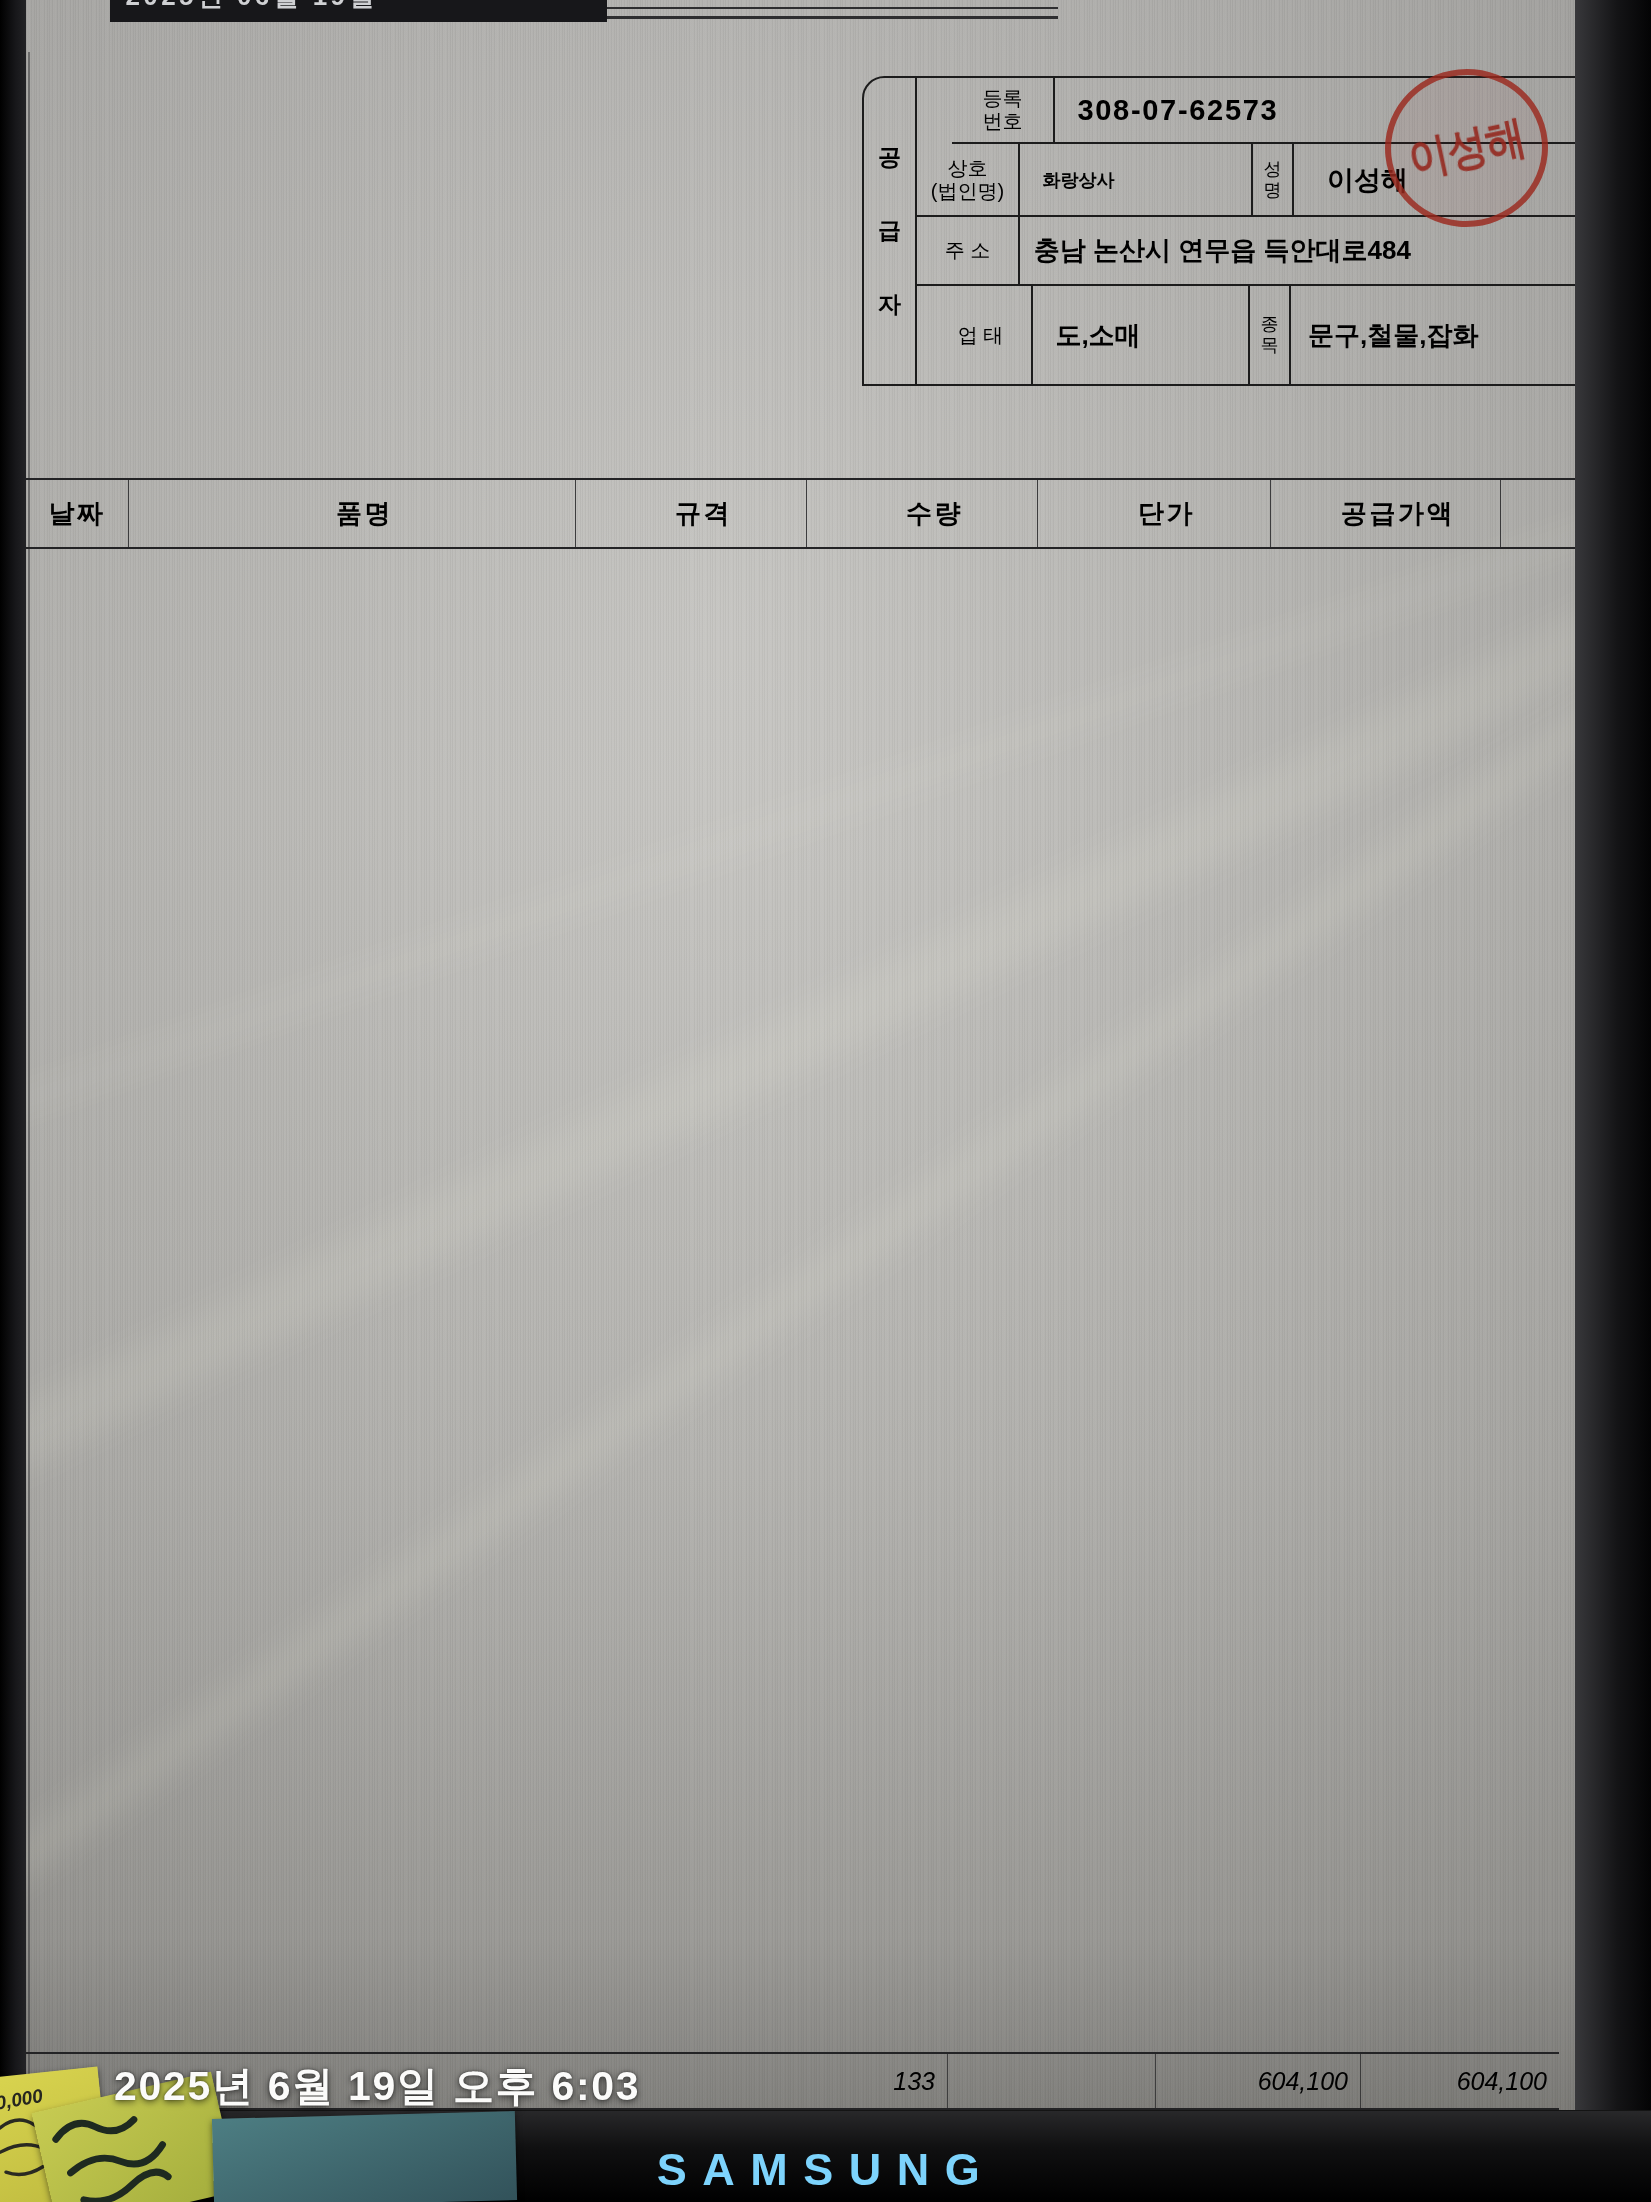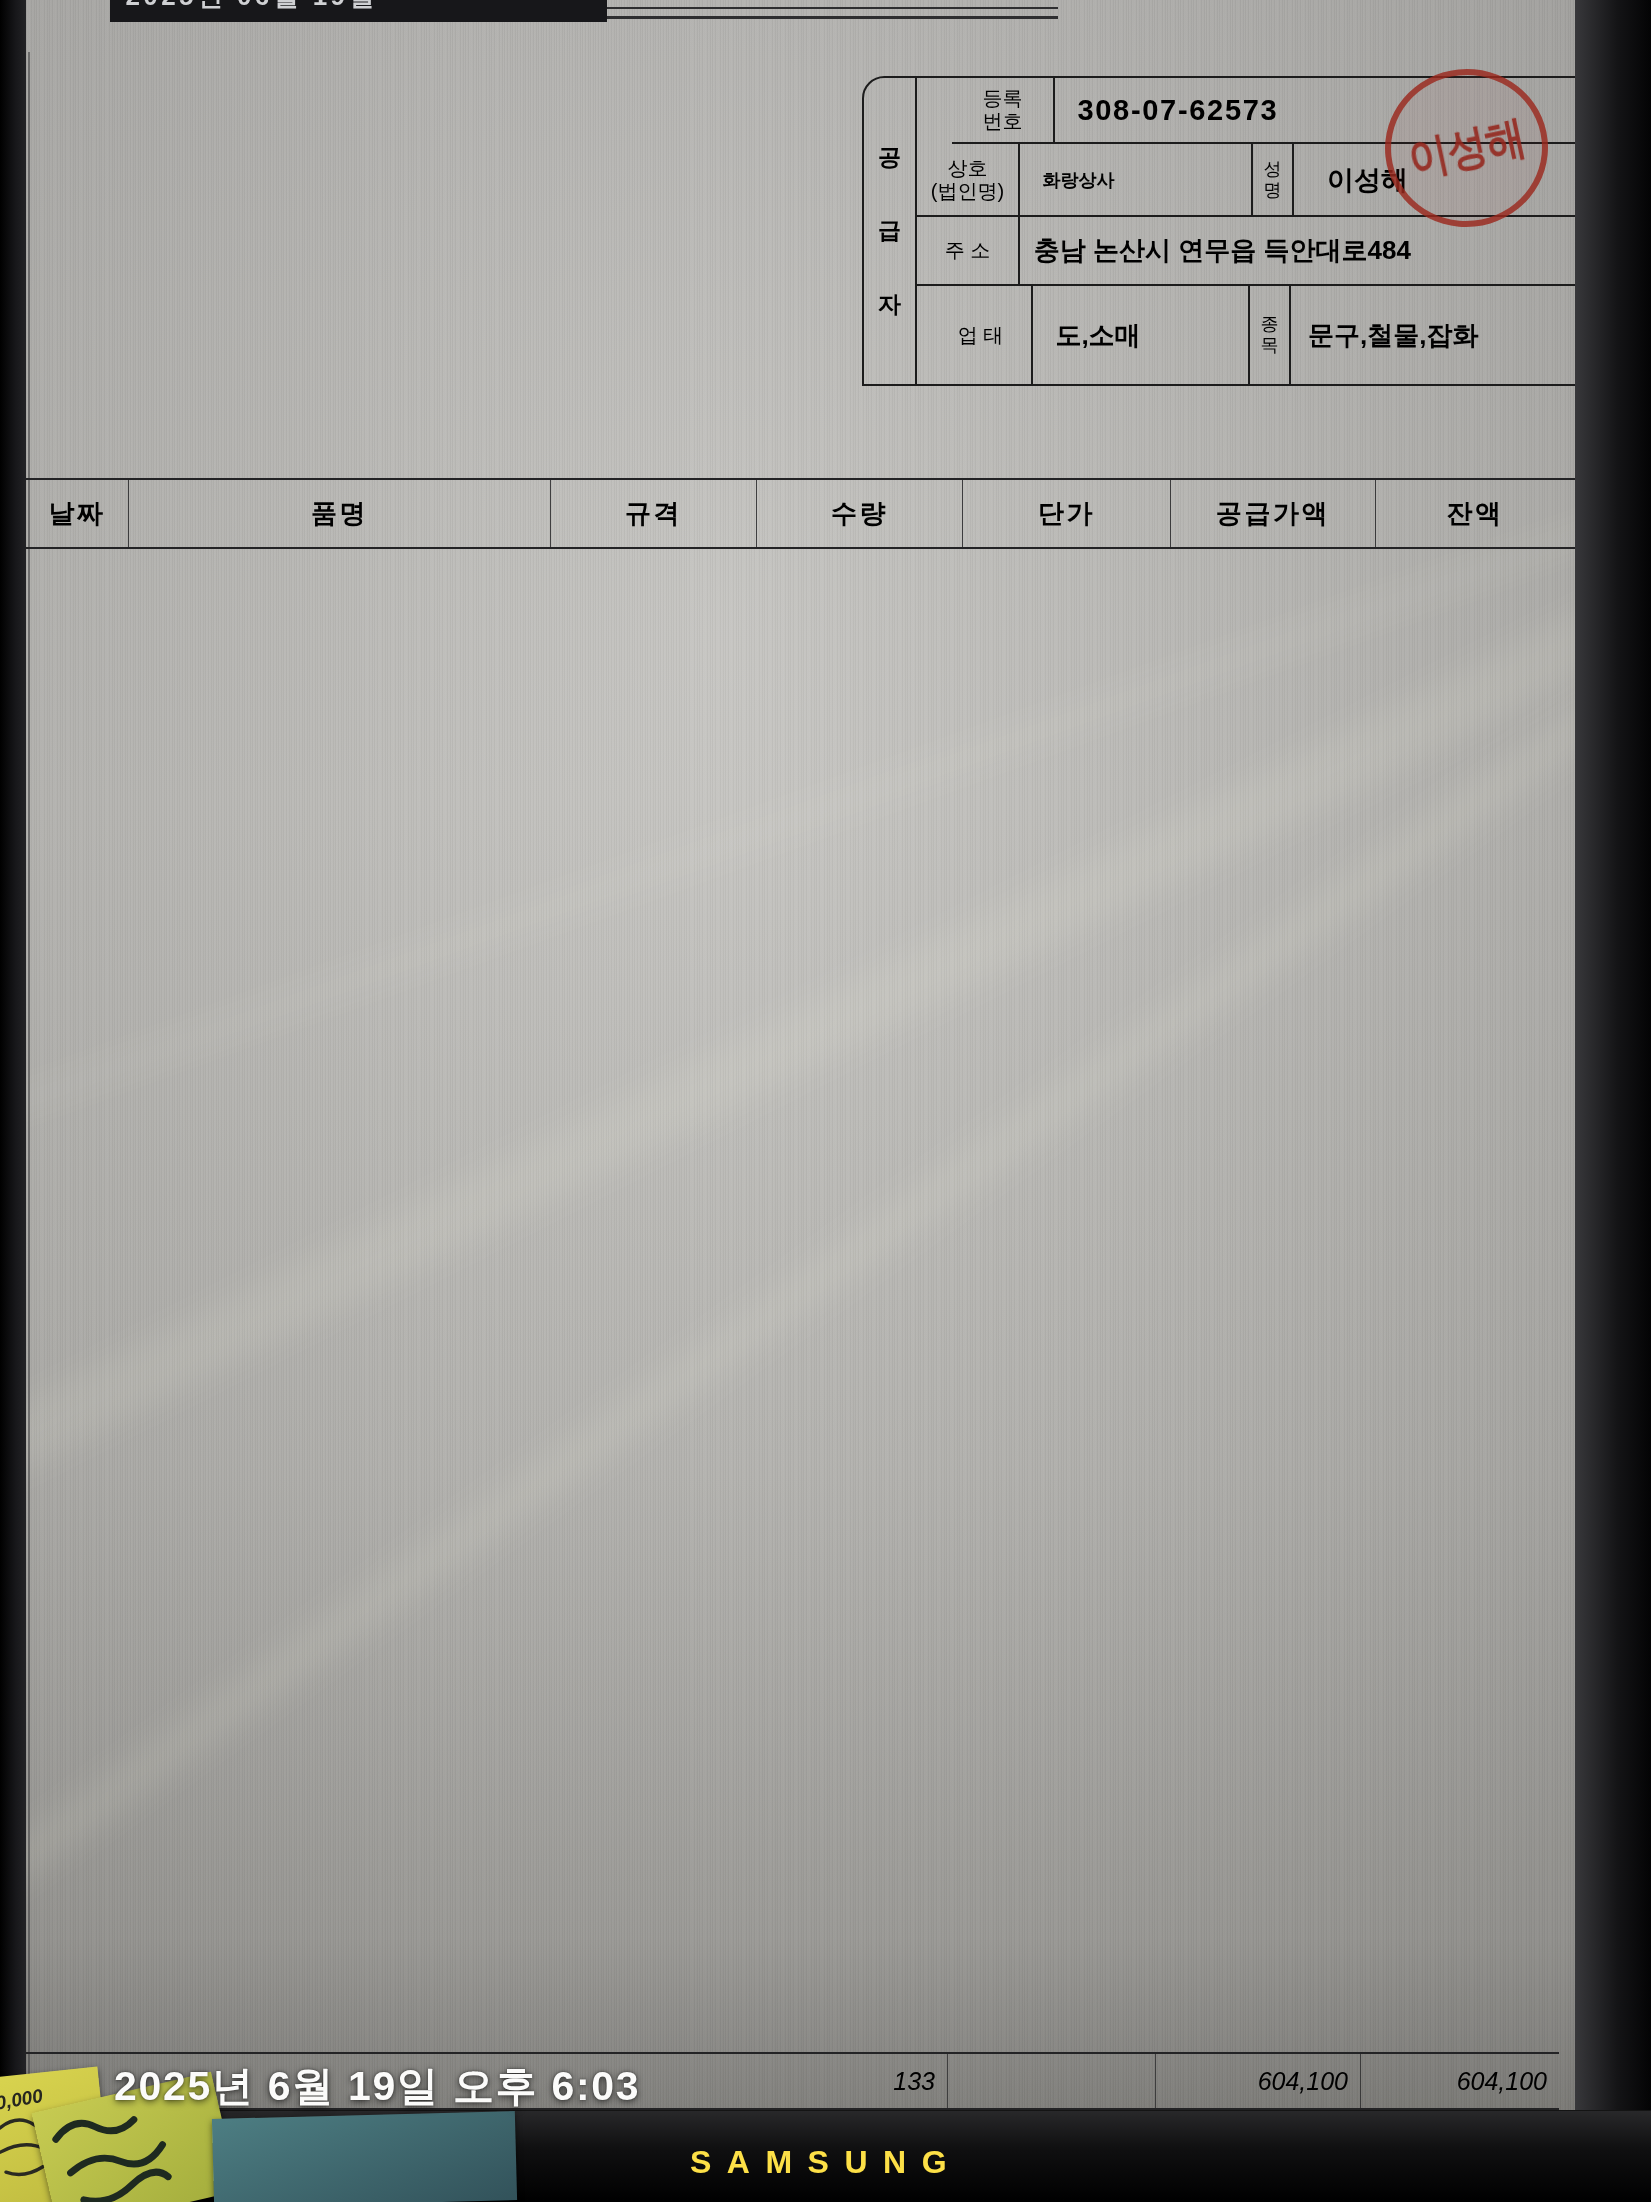--- a/index.html
+++ b/index.html
@@ -61,21 +61,21 @@
   .contact { position:absolute; left:647px; top:365px; font-size:23px; color:#222; letter-spacing:0.4px; }
   .sum-topline { position:absolute; left:0; top:413px; width:1575px; height:1.7px; background:#262628; }
   .total-line { position:absolute; left:6.9px; top:422px; font-size:32px; font-weight:bold; letter-spacing:0.9px; white-space:nowrap; }
   .total-line .tl-label { letter-spacing:5.2px; margin-right:55px; }
   .total-line .tl-hangul { letter-spacing:2.6px; }
 
   
   .thead { position:absolute; left:26px; top:478px; width:1549px; height:71px;
     border-top:2.6px solid #232325; border-bottom:2.6px solid #232325;
     display:grid; grid-template-columns:103px 422px 206px 206px 208px 205px 198px;
-    font-size:26px; font-weight:bold; z-index:1; }
+    font-size:26px; font-weight:bold; z-index:1;gap:25px; }
   .thead > div { display:flex; align-items:center; justify-content:center; border-right:1.7px solid rgba(30,30,32,0.8); letter-spacing:2.6px; }
   .thead > div:last-child { border-right:none; }
   .tbody { position:absolute; left:26px; top:549px; width:1549px; }
   .trow { display:grid; grid-template-columns:103px 422px 206px 206px 208px 205px 198px;
     height:39px; border-bottom:1.7px solid rgba(33,33,35,0.72); font-size:23px; }
   .tcell { display:flex; align-items:center; border-right:1.7px solid rgba(33,33,35,0.72); overflow:hidden; white-space:nowrap; }
   .tcell:last-child { border-right:none; }
   .tcell.c0 { padding-left:0.9px; letter-spacing:0.4px; }
   .tcell.c1 { padding-left:10.3px; letter-spacing:0.9px; }
   .tcell.c2 { justify-content:center; }
@@ -92,21 +92,21 @@
 
   
   .bezel-left { position:absolute; left:0; top:0; width:26px; height:2203px;
     background:linear-gradient(90deg,#000 0%,#17171a 60%,#232326 100%); z-index:4; }
   .bezel-right { position:absolute; left:1575px; top:0; width:77px; height:2203px;
     background:linear-gradient(90deg,#38383b 0%,#141416 55%,#030304 100%); z-index:4; }
   .bezel-bottom { position:absolute; left:0; top:2110px; width:1652px; height:93px;
     background:linear-gradient(180deg,#28282a 0%,#101011 40%,#000 100%); z-index:4;
     border-top:0.9px solid rgba(255,255,255,0.08); }
   .brand { position:absolute; left:0; top:2144px; width:1652px; text-align:center; z-index:5;
-    font-size:32px; font-weight:600; letter-spacing:15.5px; color:#fde047; }
+    font-size:45px; font-weight:600; letter-spacing:15.5px; color:#7dd3fc; }
 
   
   .timestamp { position:absolute; left:114px; top:2059px; z-index:6; color:#fbfbfa;
     font-size:41px; font-weight:bold; letter-spacing:1.7px;
     text-shadow:0 1.7px 7.7px rgba(0,0,0,0.6), 0 0 2.6px rgba(0,0,0,0.45); }
   .note { position:absolute; z-index:5; }
   .note-yellow { left:-8.6px; top:2072px; width:114px; height:141px; background:linear-gradient(160deg,#d9d44f,#bdb93e);
     transform:rotate(-6deg); box-shadow:0 2.6px 6.9px rgba(0,0,0,0.5); }
   .note-yellow span { display:block; margin:12px 0 0 8.6px; font-size:19px; font-style:italic; font-weight:bold; color:#26261f; transform:rotate(-4deg); }
   .note-green { left:43px; top:2091px; width:184px; height:122px; background:linear-gradient(150deg,#c7cb52,#a3ad3c);

